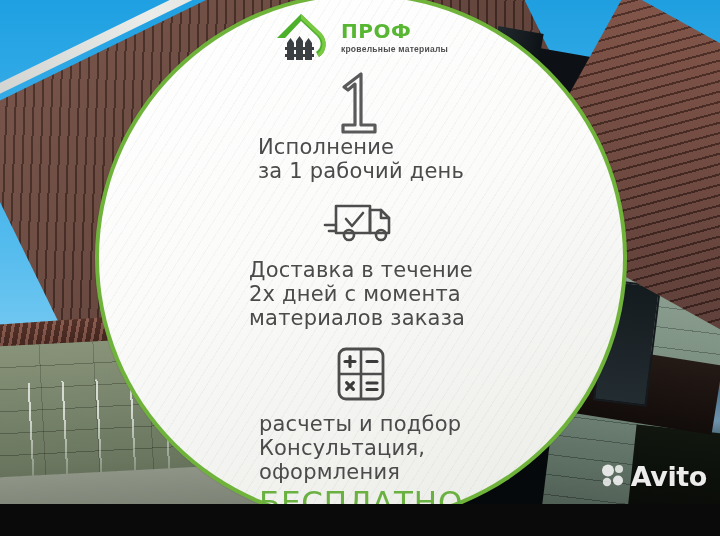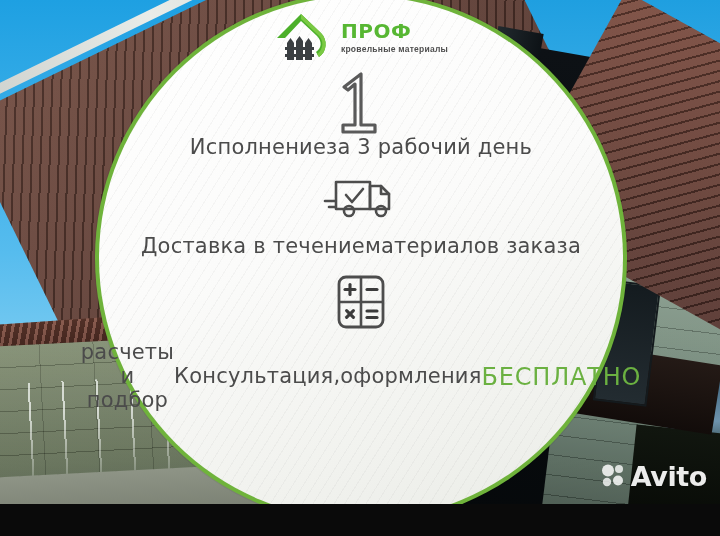--- a/index.html
+++ b/index.html
@@ -157,30 +157,30 @@
     font-family:"DejaVu Sans",sans-serif;
   }
   .logo-l1{font-size:20px;}
   .logo-l2{font-size:20px;margin-top:3px;}
   .logo-tag{
     color:#4f4f4f;font-size:8.5px;margin-top:4px;letter-spacing:.25px;font-weight:600;
   }
 
   
   .num-one{margin-top:6px;height:66px;display:flex;align-items:center;justify-content:center;}
-  .blk{display:flex;flex-direction:row;align-items:center;}
+  .blk{display:flex;flex-direction:column;align-items:flex-start;}
   .line{
     font-size:21px;line-height:1.14;color:#4b4b4b;font-weight:400;letter-spacing:.2px;
     font-family:"DejaVu Sans",sans-serif;
   }
   .icon-truck{margin-top:16px;margin-bottom:7px;}
   .icon-calc{margin-top:15px;margin-bottom:7px;}
   .b2{margin-top:4px;}
   .free{
-    font-size:24px;color:#6bb141;letter-spacing:.8px;font-weight:400;
+    font-size:31px;color:#6bb141;letter-spacing:.8px;font-weight:400;
     font-family:"DejaVu Sans",sans-serif;line-height:1.1;
   }
 
   
   .avito{
     position:absolute;right:13px;bottom:13px;
     display:flex;gap:6px;
     opacity:.92;
   }
   .avito-word{
@@ -246,39 +246,40 @@
       </div>
     </div>
 
     <div class="num-one">
       <svg width="62" height="66" viewBox="0 0 62 66" xmlns="http://www.w3.org/2000/svg">
         <path d="M14 17 L31 4 L31 55 L45 55 L45 62 L13 62 L13 55 L25 55 L25 14 L18 20 Z" fill="none" stroke="#5a5a5a" stroke-width="3.2" stroke-linejoin="round" stroke-linecap="round"></path>
       </svg>
     </div>
     <div class="blk">
       <div class="line">Исполнение</div>
-      <div class="line">за 3 рабочий день</div>
+      <div class="line">за 1 рабочий день</div>
     </div>
 
     <div class="icon-truck">
       <svg width="76" height="44" viewBox="0 0 76 44" xmlns="http://www.w3.org/2000/svg">
         <g fill="none" stroke="#4d4d4d" stroke-width="2.6" stroke-linecap="round" stroke-linejoin="round">
           <path d="M13 6 H47 V33 H13 Z"></path>
           <path d="M47 10 H58 L66 18 V33 H47 Z"></path>
           <path d="M58 10 V18 H66"></path>
           <path d="M23 19 L29 26 L40 13"></path>
           <circle cx="26" cy="35" r="5"></circle>
           <circle cx="58" cy="35" r="5"></circle>
           <path d="M2 25 H12"></path>
           <path d="M6 31 H12"></path>
         </g>
       </svg>
     </div>
     <div class="blk b2">
       <div class="line">Доставка в течение</div>
+      <div class="line">2х дней с момента</div>
       <div class="line">материалов заказа</div>
     </div>
 
     <div class="icon-calc">
       <svg width="60" height="56" viewBox="0 0 60 56" xmlns="http://www.w3.org/2000/svg">
         <rect x="8" y="3" width="44" height="50" rx="7" ry="7" fill="none" stroke="#4d4d4d" stroke-width="2.8"></rect>
         <line x1="30" y1="3" x2="30" y2="53" stroke="#4d4d4d" stroke-width="2.6"></line>
         <line x1="8" y1="28" x2="52" y2="28" stroke="#4d4d4d" stroke-width="2.6"></line>
         <g stroke="#3b3b3b" stroke-width="3.1" stroke-linecap="round">
           <line x1="14" y1="15.5" x2="24" y2="15.5"></line>

